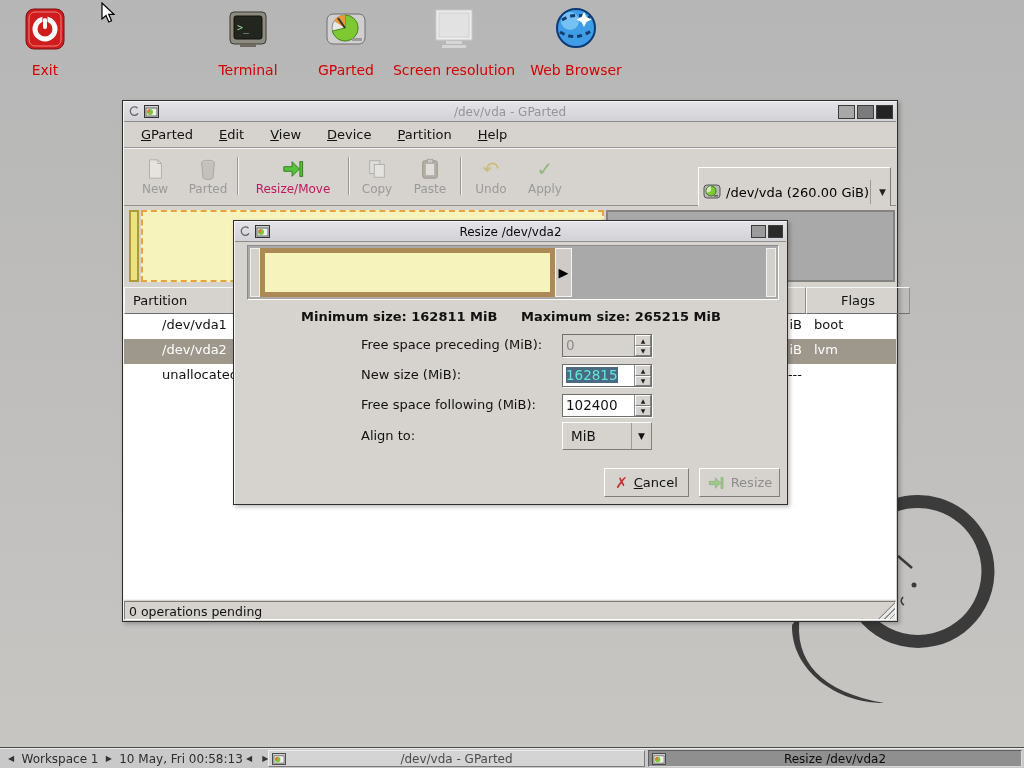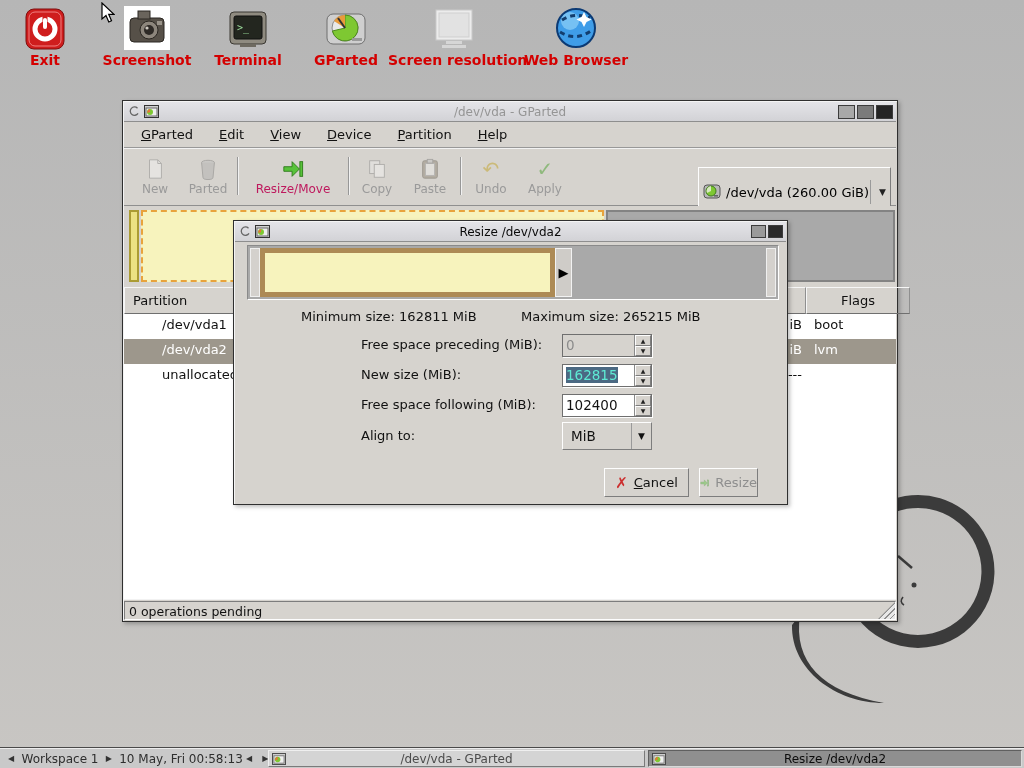--- a/index.html
+++ b/index.html
@@ -6,21 +6,21 @@
   html,body { width:1024px; height:768px; overflow:hidden; }
   .screen {
     position:relative; width:1024px; height:768px;
     background:linear-gradient(#b6b6b6, #c8c6c3);
     font-family:"DejaVu Sans", sans-serif;
     -webkit-font-smoothing:antialiased;
   }
   
   .shortcut { position:absolute; top:4px; text-align:center; cursor:default; }
   .shortcut .ic { height:46px; display:flex; align-items:flex-end; justify-content:center; }
-  .shortcut .lbl { margin-top:2px; font-size:14px; font-weight:bold; color:#d40000; white-space:nowrap; }
+  .shortcut .lbl { margin-top:12px; font-size:14px; font-weight:normal; color:#d40000; white-space:nowrap; }
   #sc-exit{left:8px;width:74px;} #sc-shot{left:96px;width:102px;} #sc-term{left:204px;width:88px;}
   #sc-gpart{left:300px;width:92px;} #sc-res{left:388px;width:132px;} #sc-web{left:520px;width:112px;}
   #sc-net{left:6px;top:70px;width:86px;}
   #sc-net .lbl{font-size:10px;}
   
   .swirl { position:absolute; left:760px; top:470px; z-index:1; }
   
   .win { position:absolute; background:#d6d3ce; border:1px solid #2f2f2f;
          box-shadow:inset 1px 1px 0 #f4f4f4, 2px 2px 4px rgba(0,0,0,.25); }
   .tbar { position:absolute; left:1px; right:1px; top:1px; height:20px;
@@ -97,21 +97,21 @@
              border-bottom:1px solid #fff; border-right:1px solid #fff; }
   .rw-hl { position:absolute; left:2px; top:2px; bottom:2px; width:10px; background:#d4d1cd;
            border:1px solid #efefef; }
   .rw-part { position:absolute; left:12px; top:2px; bottom:2px; width:295px;
              background:#f7f3bd; border:5px solid #ad8a55; }
   .rw-arr { position:absolute; left:307px; top:2px; bottom:2px; width:17px; background:#cfccc8;
             border:1px solid #f2f2f2; display:flex; align-items:center; justify-content:center;
             font-size:13px; color:#000; }
   .rw-hr { position:absolute; right:2px; top:2px; bottom:2px; width:10px; background:#d4d1cd;
            border:1px solid #efefef; }
-  .minmax { position:absolute; top:88px; font-size:13px; color:#111; white-space:nowrap; }
+  .minmax { position:absolute; top:88px; font-size:13px; color:#111; white-space:nowrap;font-weight:bold; }
   #minlab{left:67px;} #maxlab{left:279px;margin-left:8px;}
   .frow { position:absolute; left:0; width:100%; height:23px; }
   #fr0{top:113px;} #fr1{top:143px;} #fr2{top:173px;}
   .frow .flabel { position:absolute; left:127px; top:3px; font-size:13px; color:#111; }
   .spinbox { position:absolute; left:328px; top:0; width:90px; height:23px; display:flex;
              border:1px solid #6f6f6f; box-shadow:1px 1px 0 #fdfdfd; background:#fff; }
   .spinbox .entry { flex:1; font-size:13.5px; padding:2px 2px 0 3px; color:#111; overflow:hidden; }
   .spinbox.dis { background:#d6d3ce; } .spinbox.dis .entry { color:#8b8b8b; }
   .spinbox .entry .hl { background:#4b6983; color:#5eead4; }
   .spins { width:17px; display:flex; flex-direction:column; border-left:1px solid #8a8a8a; }
@@ -121,21 +121,21 @@
   #fr3 { position:absolute; top:201px; left:0; width:100%; height:28px; }
   #fr3 .flabel { position:absolute; left:127px; top:6px; font-size:13px; color:#111; }
   .combo { position:absolute; left:328px; top:0; width:90px; height:28px; display:flex;
            align-items:center; font-size:13.5px; color:#111; }
   .combo .cval { padding-left:8px; flex:1; }
   .combo .carr { width:20px; align-self:stretch; display:flex; align-items:center; justify-content:center;
                  font-size:9px; border-left:1px solid #9a9a9a; }
   .dbtn { position:absolute; top:247px; height:29px; display:flex; align-items:center;
           justify-content:center; gap:6px; font-size:13px; color:#111; }
   #btn-cancel { left:370px; width:85px; }
-  #btn-resize { left:465px; width:59px; color:#8e8e8e; }
+  #btn-resize { left:465px; width:81px; color:#8e8e8e; }
   .xic { color:#cc2f2f; font-weight:bold; font-size:15px; }
   .dbtn .u { text-decoration:underline; }
   
   .taskbar { position:absolute; left:0; right:0; bottom:0; height:21px; background:#c9c9c9;
              border-top:1px solid #4a4a4a; box-shadow:inset 0 1px 0 #ececec; z-index:30;
              font-size:12px; color:#2e2e2e; }
   .ws { position:absolute; left:6px; top:2px; height:17px; width:108px; display:flex;
         align-items:center; justify-content:space-between; padding:0 2px; }
   .ws .wsarr { font-size:8px; color:#333; }
   .clock { position:absolute; left:122px; top:2px; width:118px; height:17px; display:flex;
@@ -174,34 +174,20 @@
       <rect x="1" y="1" width="38" height="40" rx="8" fill="#cf1d1d" stroke="#7e0f0f"></rect>
       <rect x="4" y="4" width="32" height="34" rx="6" fill="none" stroke="#f08080"></rect>
       <circle cx="20" cy="21" r="10" fill="none" stroke="#fff" stroke-width="5"></circle>
       <rect x="17.5" y="8" width="5" height="13" fill="#cf1d1d"></rect>
       <rect x="18" y="10" width="4" height="11" rx="2" fill="#fff"></rect>
     </svg>
       </div>
     <div class="lbl">Exit</div>
   </div>
 
-  <div class="shortcut" id="sc-shot">
-    <div class="ic">
-        <svg width="46" height="44" viewBox="0 0 46 44">
-      <rect x="0" y="0" width="46" height="44" fill="#fff"></rect>
-      <rect x="6" y="12" width="34" height="24" rx="4" fill="#565048" stroke="#2b2722"></rect>
-      <rect x="14" y="5" width="12" height="8" fill="#6a645c" stroke="#2b2722"></rect>
-      <circle cx="25" cy="24" r="9" fill="#8d867c" stroke="#2b2722"></circle>
-      <circle cx="25" cy="24" r="5" fill="#2e2a26"></circle>
-      <circle cx="23" cy="22" r="1.6" fill="#cfc9c1"></circle>
-      <rect x="33" y="15" width="5" height="4" fill="#9a948a"></rect>
-    </svg>
-      </div>
-    <div class="lbl">Screenshot</div>
-  </div>
 
   <div class="shortcut" id="sc-term">
     <div class="ic">
         <svg width="40" height="40" viewBox="0 0 40 40">
       <rect x="2" y="2" width="36" height="32" rx="4" fill="#8f8b80" stroke="#3a3832"></rect>
       <rect x="6" y="6" width="28" height="23" rx="2" fill="#23261f" stroke="#111"></rect>
       <text x="9" y="21" font-size="10" fill="#9fe09f" font-family="DejaVu Sans Mono, monospace">&gt;_</text>
       <rect x="12" y="34" width="16" height="3" fill="#6e6a60"></rect>
     </svg>
       </div>

